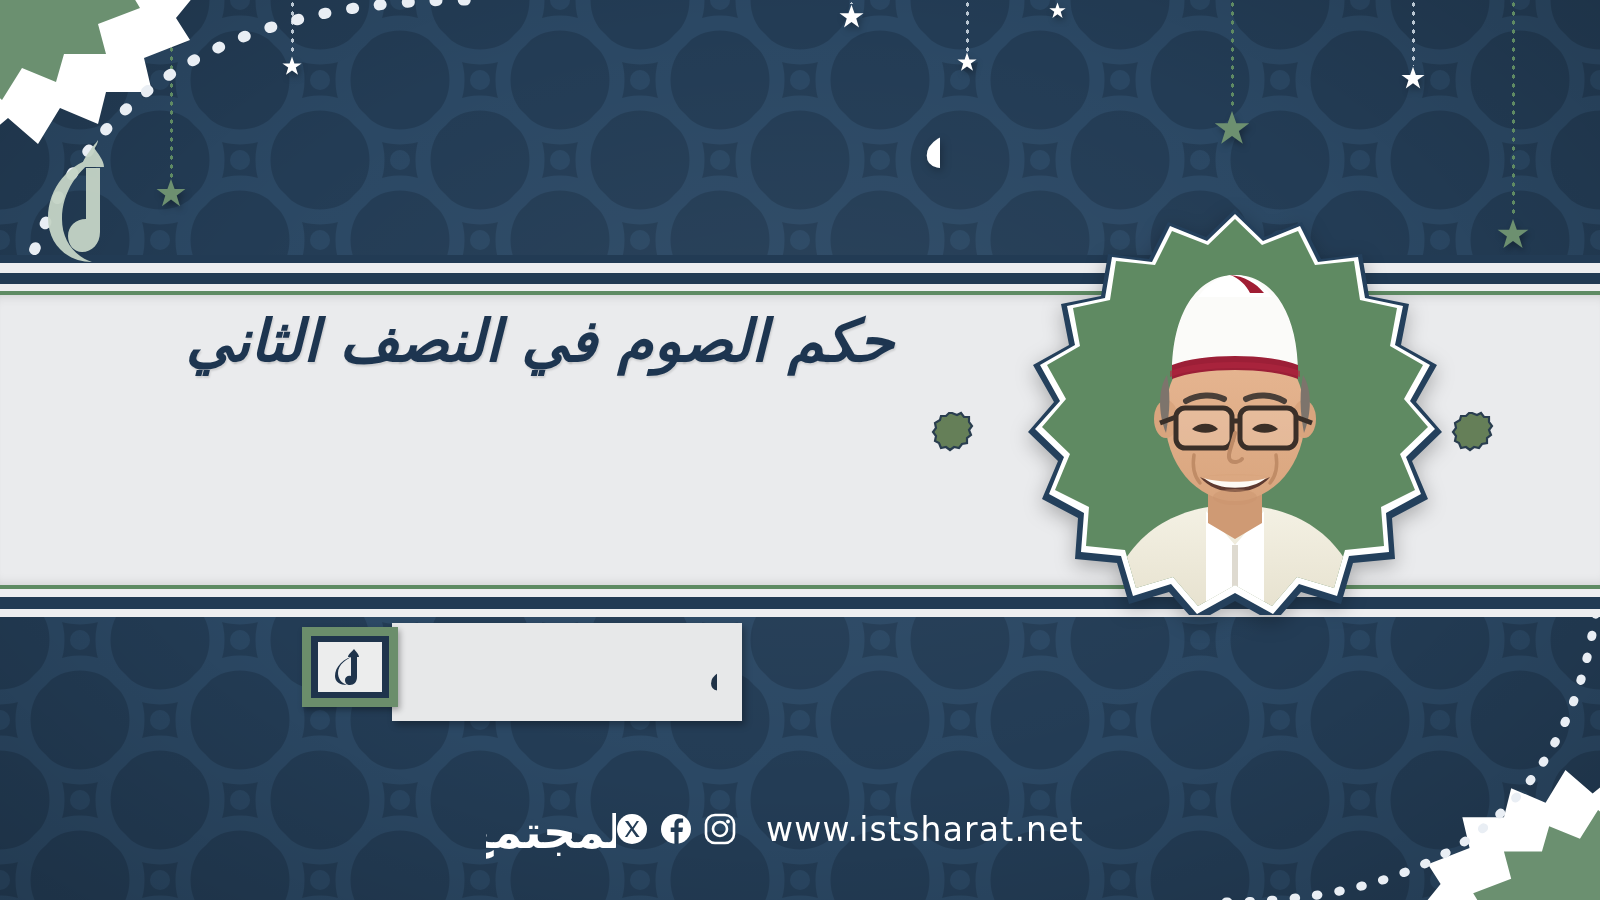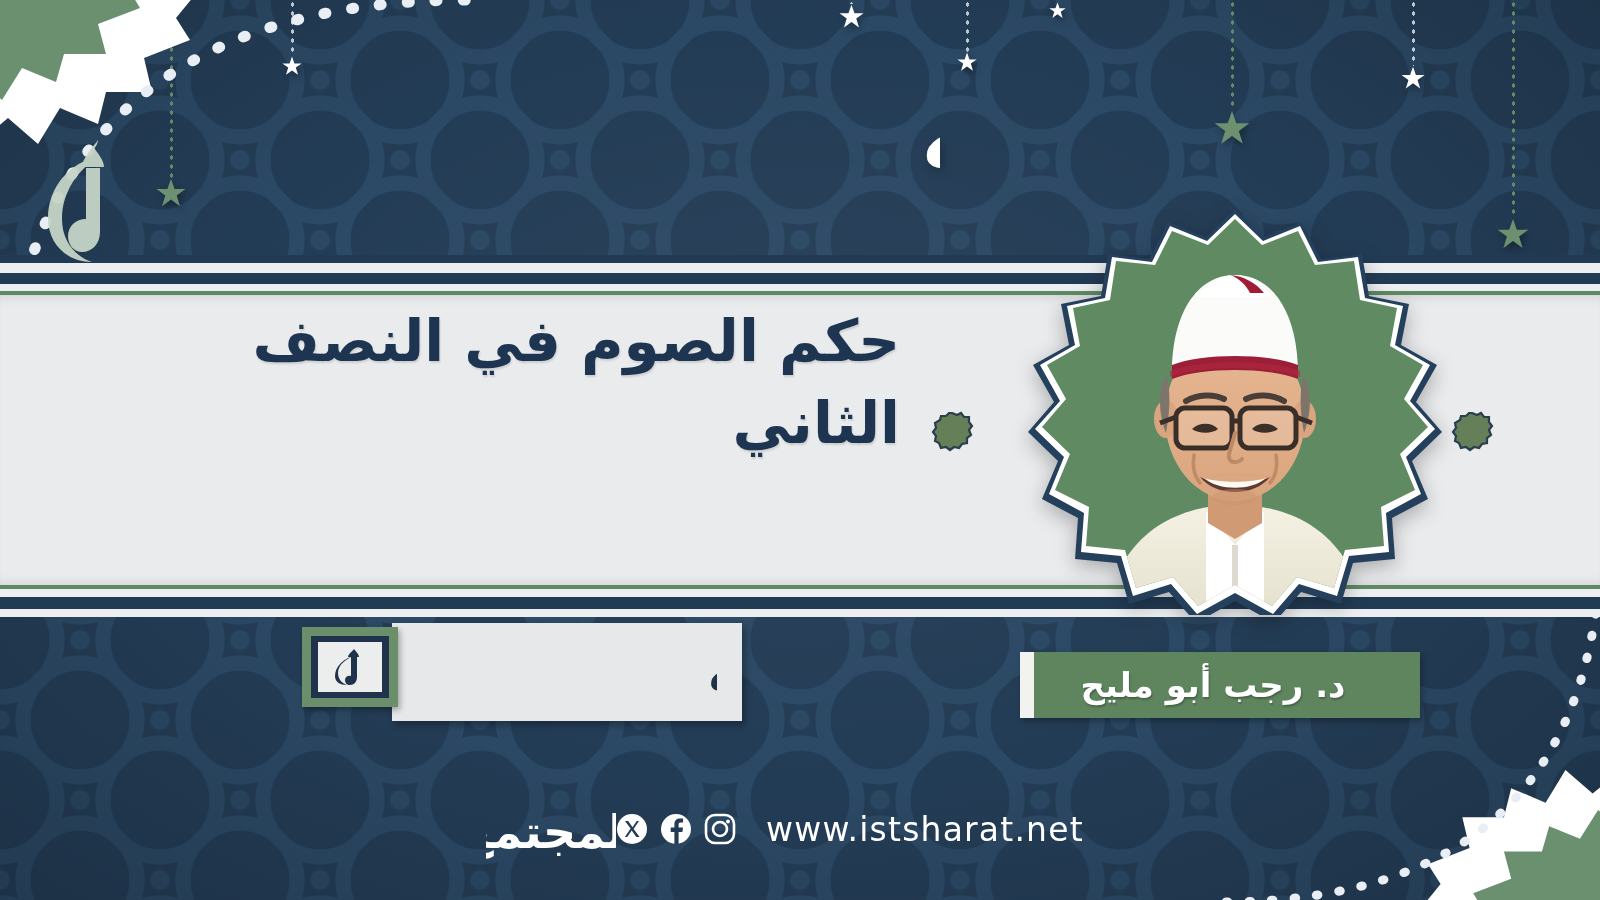--- a/index.html
+++ b/index.html
@@ -81,28 +81,29 @@
     position:absolute; left:14px; top:140px;
     width:130px; height:130px; z-index:7; opacity:0.95; pointer-events:none;
   }
 
   
   .headline {
     position:absolute;
     z-index:9;
     top:300px; right:700px;
     width:720px;
-    text-align:right;
+    text-align:center;
     color:#1d3550;
     font-weight:bold;
     font-size:58px;
     line-height:1.42;
     letter-spacing:0px;
     direction:rtl;
     text-shadow:1px 2px 2px rgba(0,0,0,0.12);
+    font-style:italic;
   }
   .headline .l2 { display:block; }
 
   
   .dot-orn { position:absolute; z-index:9; width:44px; height:44px; }
   .dot-orn.left  { left:930px;  top:410px; }
   .dot-orn.right { left:1450px; top:410px; }
 
   
   .portrait {
@@ -388,23 +389,20 @@
         <path d="M200,272 C216,270 254,270 270,272 C254,268 216,268 200,272 Z" fill="#d9a57e"></path>
 
         <path d="M194,250 C192,262 195,272 200,278" stroke="#c08c66" stroke-width="3.5" fill="none" stroke-linecap="round"></path>
         <path d="M276,250 C278,262 275,272 270,278" stroke="#c08c66" stroke-width="3.5" fill="none" stroke-linecap="round"></path>
 
         <ellipse cx="235" cy="292" rx="22" ry="8" fill="#c9946f" opacity="0.45"></ellipse>
       </g>
     </svg>
   </div>
 
-  <div class="nameplate">
-    <span class="nameplate-text">د. رجب أبو مليح</span>
-  </div>
 
   <div class="badge-group">
     <div class="badge-plate">
       <svg viewBox="0 0 300 76" aria-hidden="true">
         <text class="badge-calli" x="290" y="58" text-anchor="end">استشارات فقهية</text>
       </svg>
     </div>
     <div class="badge-logo">
       <div class="badge-logo-inner">
         <div class="badge-logo-chip">

